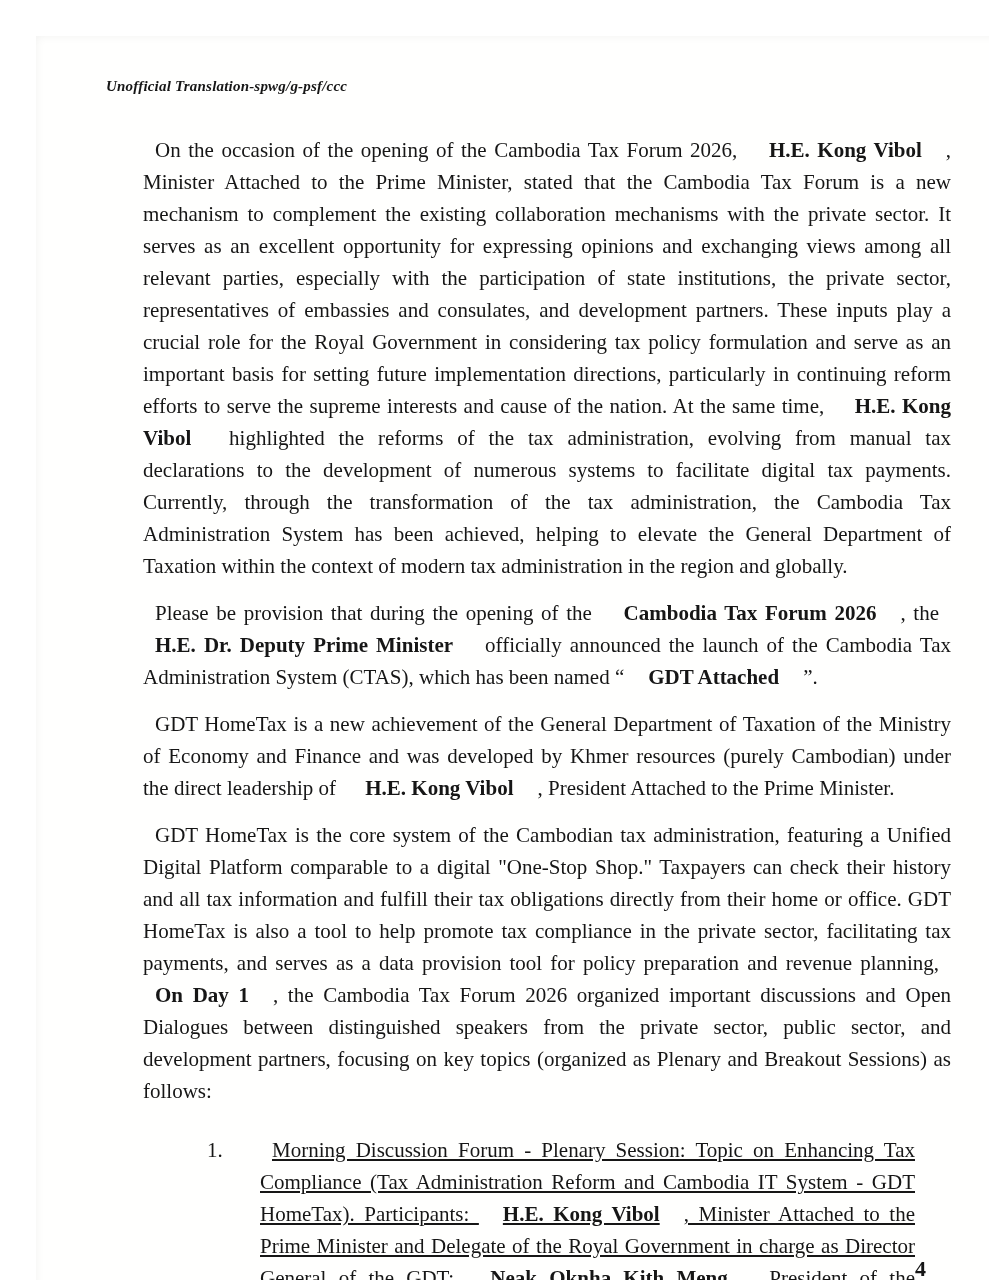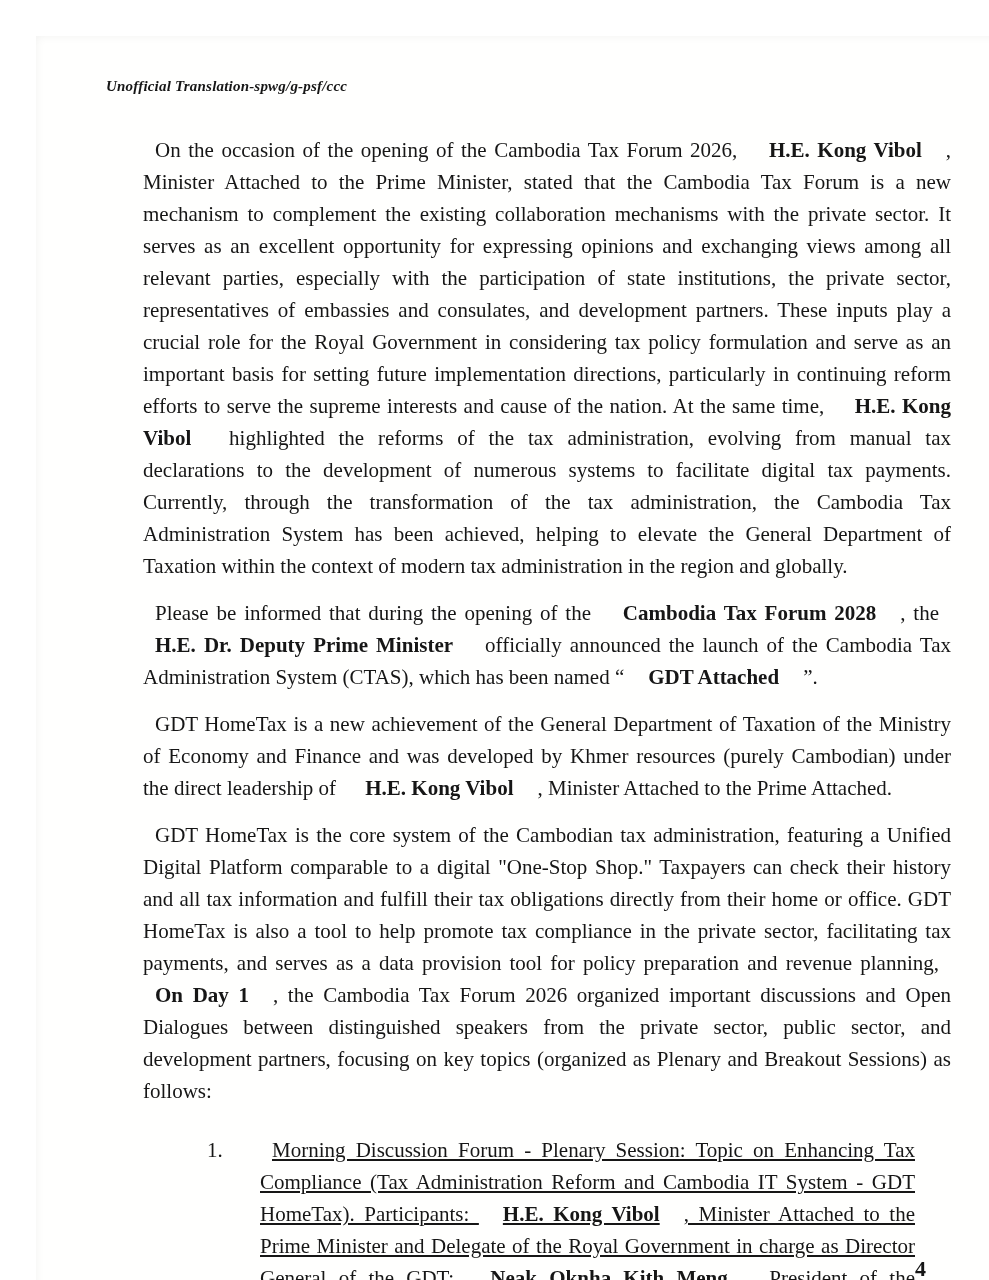--- a/index.html
+++ b/index.html
@@ -49,23 +49,23 @@
 <body>
 
 <div class="page">
 
   <div class="doc-header">Unofficial Translation-spwg/g-psf/ccc</div>
 
   <div class="content">
 
     <p><span>On the occasion of the opening of the Cambodia Tax Forum 2026, </span><span class="b">H.E. Kong Vibol</span><span>, Minister Attached to the Prime Minister, stated that the Cambodia Tax Forum is a new mechanism to complement the existing collaboration mechanisms with the private sector. It serves as an excellent opportunity for expressing opinions and exchanging views among all relevant parties, especially with the participation of state institutions, the private sector, representatives of embassies and consulates, and development partners. These inputs play a crucial role for the Royal Government in considering tax policy formulation and serve as an important basis for setting future implementation directions, particularly in continuing reform efforts to serve the supreme interests and cause of the nation. At the same time, </span><span class="b">H.E. Kong Vibol</span><span> highlighted the reforms of the tax administration, evolving from manual tax declarations to the development of numerous systems to facilitate digital tax payments. Currently, through the transformation of the tax administration, the Cambodia Tax Administration System has been achieved, helping to elevate the General Department of Taxation within the context of modern tax administration in the region and globally.</span></p>
 
-    <p><span>Please be informed that during the opening of the </span><span class="b">Cambodia Tax Forum 2028</span><span>, the </span><span class="b">H.E. Dr. Deputy Prime Minister</span><span> officially announced the launch of the Cambodia Tax Administration System (CTAS), which has been named “</span><span class="b">GDT Attached</span><span>”.</span></p>
+    <p><span>Please be provision that during the opening of the </span><span class="b">Cambodia Tax Forum 2026</span><span>, the </span><span class="b">H.E. Dr. Deputy Prime Minister</span><span> officially announced the launch of the Cambodia Tax Administration System (CTAS), which has been named “</span><span class="b">GDT Attached</span><span>”.</span></p>
 
-    <p><span>GDT HomeTax is a new achievement of the General Department of Taxation of the Ministry of Economy and Finance and was developed by Khmer resources (purely Cambodian) under the direct leadership of </span><span class="b">H.E. Kong Vibol</span><span>, Minister Attached to the Prime Attached.</span></p>
+    <p><span>GDT HomeTax is a new achievement of the General Department of Taxation of the Ministry of Economy and Finance and was developed by Khmer resources (purely Cambodian) under the direct leadership of </span><span class="b">H.E. Kong Vibol</span><span>, President Attached to the Prime Minister.</span></p>
 
     <p><span>GDT HomeTax is the core system of the Cambodian tax administration, featuring a Unified Digital Platform comparable to a digital "One-Stop Shop." Taxpayers can check their history and all tax information and fulfill their tax obligations directly from their home or office. GDT HomeTax is also a tool to help promote tax compliance in the private sector, facilitating tax payments, and serves as a data provision tool for policy preparation and revenue planning, </span><span class="b">On Day 1</span><span>, the Cambodia Tax Forum 2026 organized important discussions and Open Dialogues between distinguished speakers from the private sector, public sector, and development partners, focusing on key topics (organized as Plenary and Breakout Sessions) as follows:</span></p>
 
     <div class="num-list">
       <div class="num-item">
         <span class="num-marker">1.</span>
         <span class="num-text"><span>Morning Discussion Forum - Plenary Session: Topic on Enhancing Tax Compliance (Tax Administration Reform and Cambodia IT System - GDT HomeTax). Participants: </span><span class="b">H.E. Kong Vibol</span><span>, Minister Attached to the Prime Minister and Delegate of the Royal Government in charge as Director General of the GDT; </span><span class="b">Neak Oknha Kith Meng</span><span>, President of the Cambodia Chamber of Commerce. Moderated by </span><span class="b">Oknha Tan Khee Meng</span><span>, President of the Malaysian Business Chamber of Cambodia, and 4 other distinguished speakers.</span></span>
       </div>
     </div>
 

